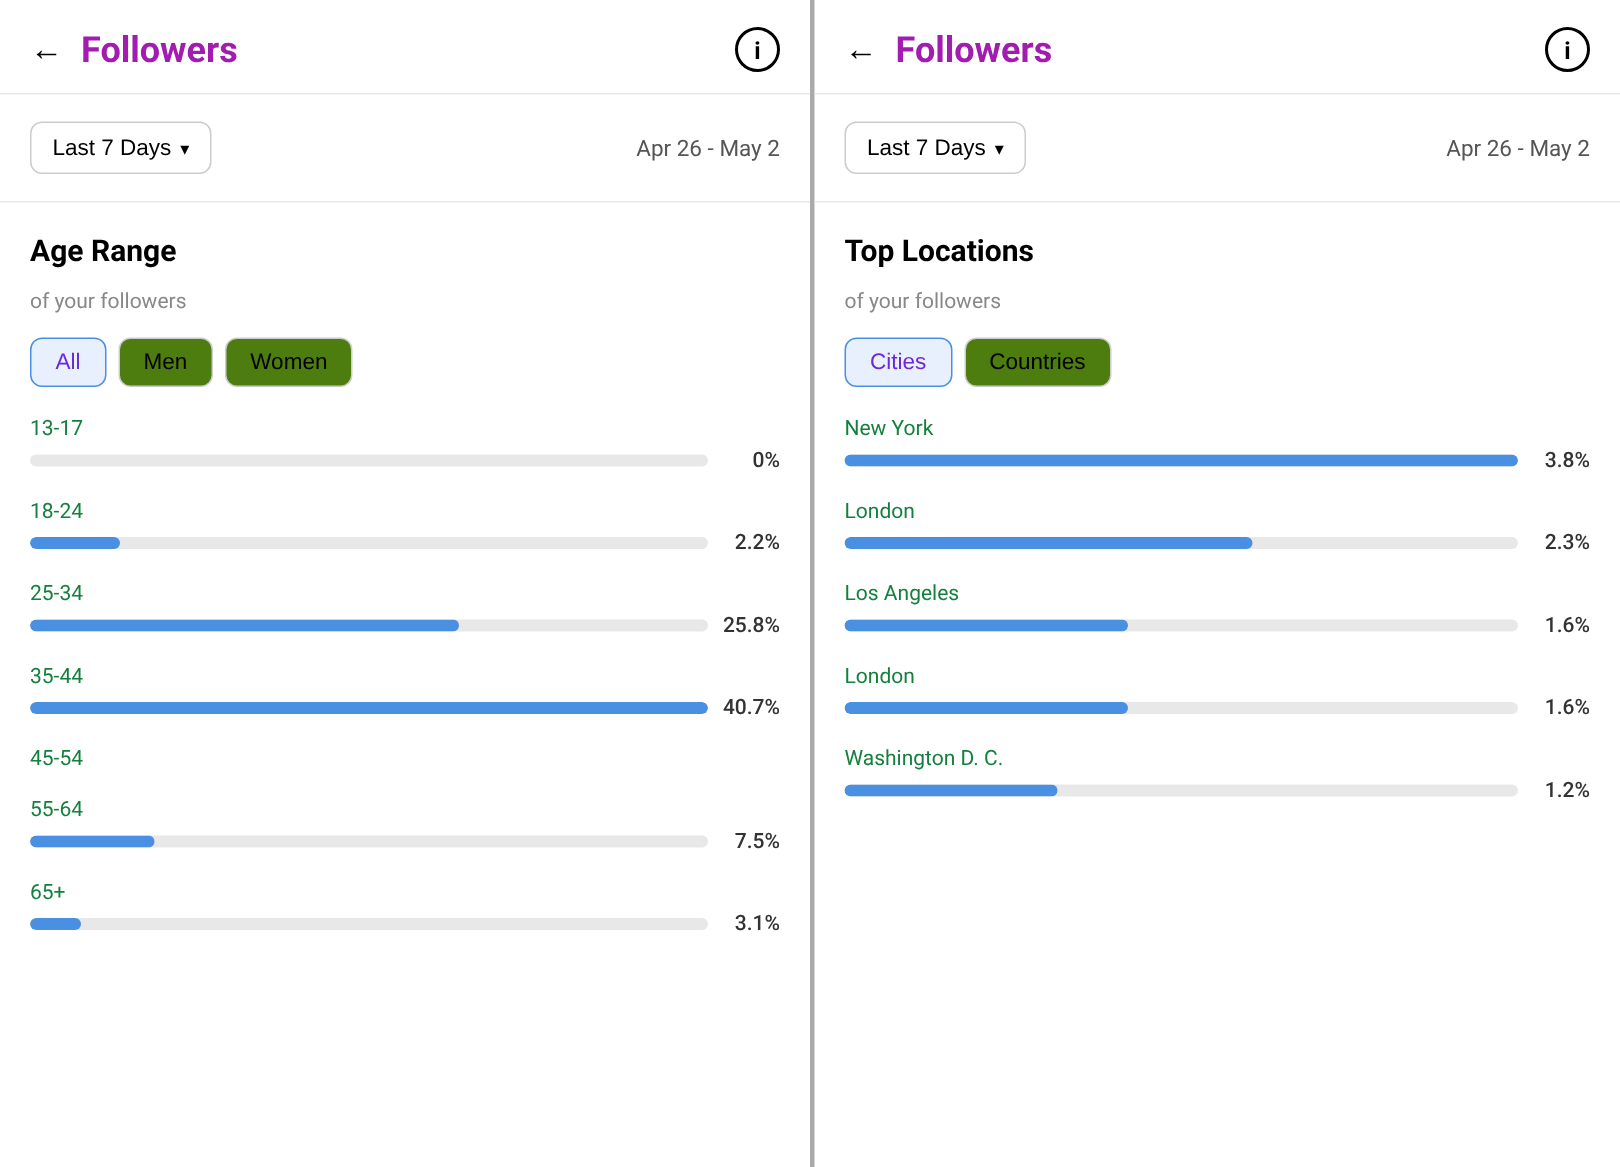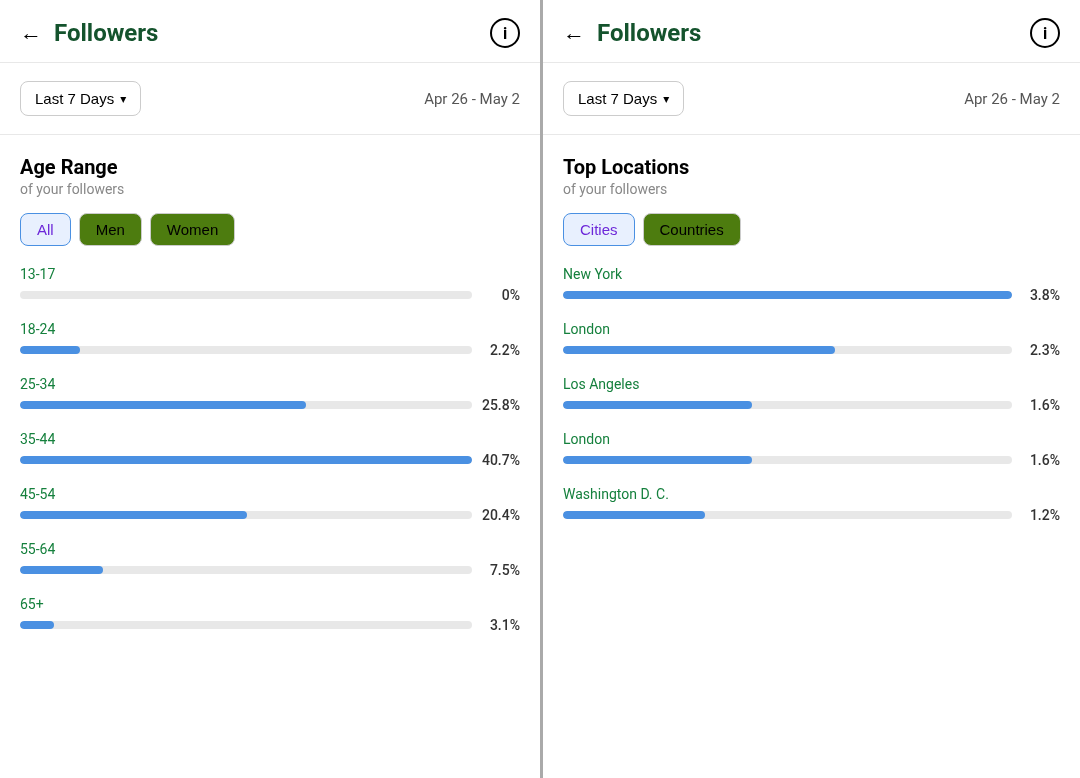--- a/index.html
+++ b/index.html
@@ -32,21 +32,21 @@
     .back-arrow {
       font-size: 22px;
       cursor: pointer;
       color: #000;
       margin-right: 12px;
       font-weight: 400;
     }
     .header-title {
       font-size: 24px;
       font-weight: 700;
-      color: #14532d;
+      color: #a21caf;
       flex: 1;
     }
     .info-icon {
       width: 30px;
       height: 30px;
       border-radius: 50%;
       border: 2px solid #000;
       display: flex;
       align-items: center;
       justify-content: center;
@@ -83,21 +83,21 @@
       font-size: 15px;
       color: #555;
     }
     .section {
       padding: 20px 20px 0 20px;
     }
     .section-title {
       font-size: 20px;
       font-weight: 700;
       color: #000;
-      margin-bottom: 2px;
+      margin-bottom: 14px;
     }
     .section-subtitle {
       font-size: 14px;
       color: #888;
       margin-bottom: 16px;
     }
     .tab-row {
       display: flex;
       gap: 8px;
       margin-bottom: 20px;
@@ -215,26 +215,20 @@
     <div class="bar-label">35-44</div>
     <div class="bar-row">
       <div class="bar-track">
         <div class="bar-fill" style="width:100%"></div>
       </div>
       <span class="bar-value">40.7%</span>
     </div>
   </div>
       <div class="bar-item">
     <div class="bar-label">45-54</div>
-    <div class="bar-row">
-      <div class="bar-track">
-        <div class="bar-fill" style="width:50.12285012285012%"></div>
-      </div>
-      <span class="bar-value">20.4%</span>
-    </div>
   </div>
       <div class="bar-item">
     <div class="bar-label">55-64</div>
     <div class="bar-row">
       <div class="bar-track">
         <div class="bar-fill" style="width:18.42751842751843%"></div>
       </div>
       <span class="bar-value">7.5%</span>
     </div>
   </div>

